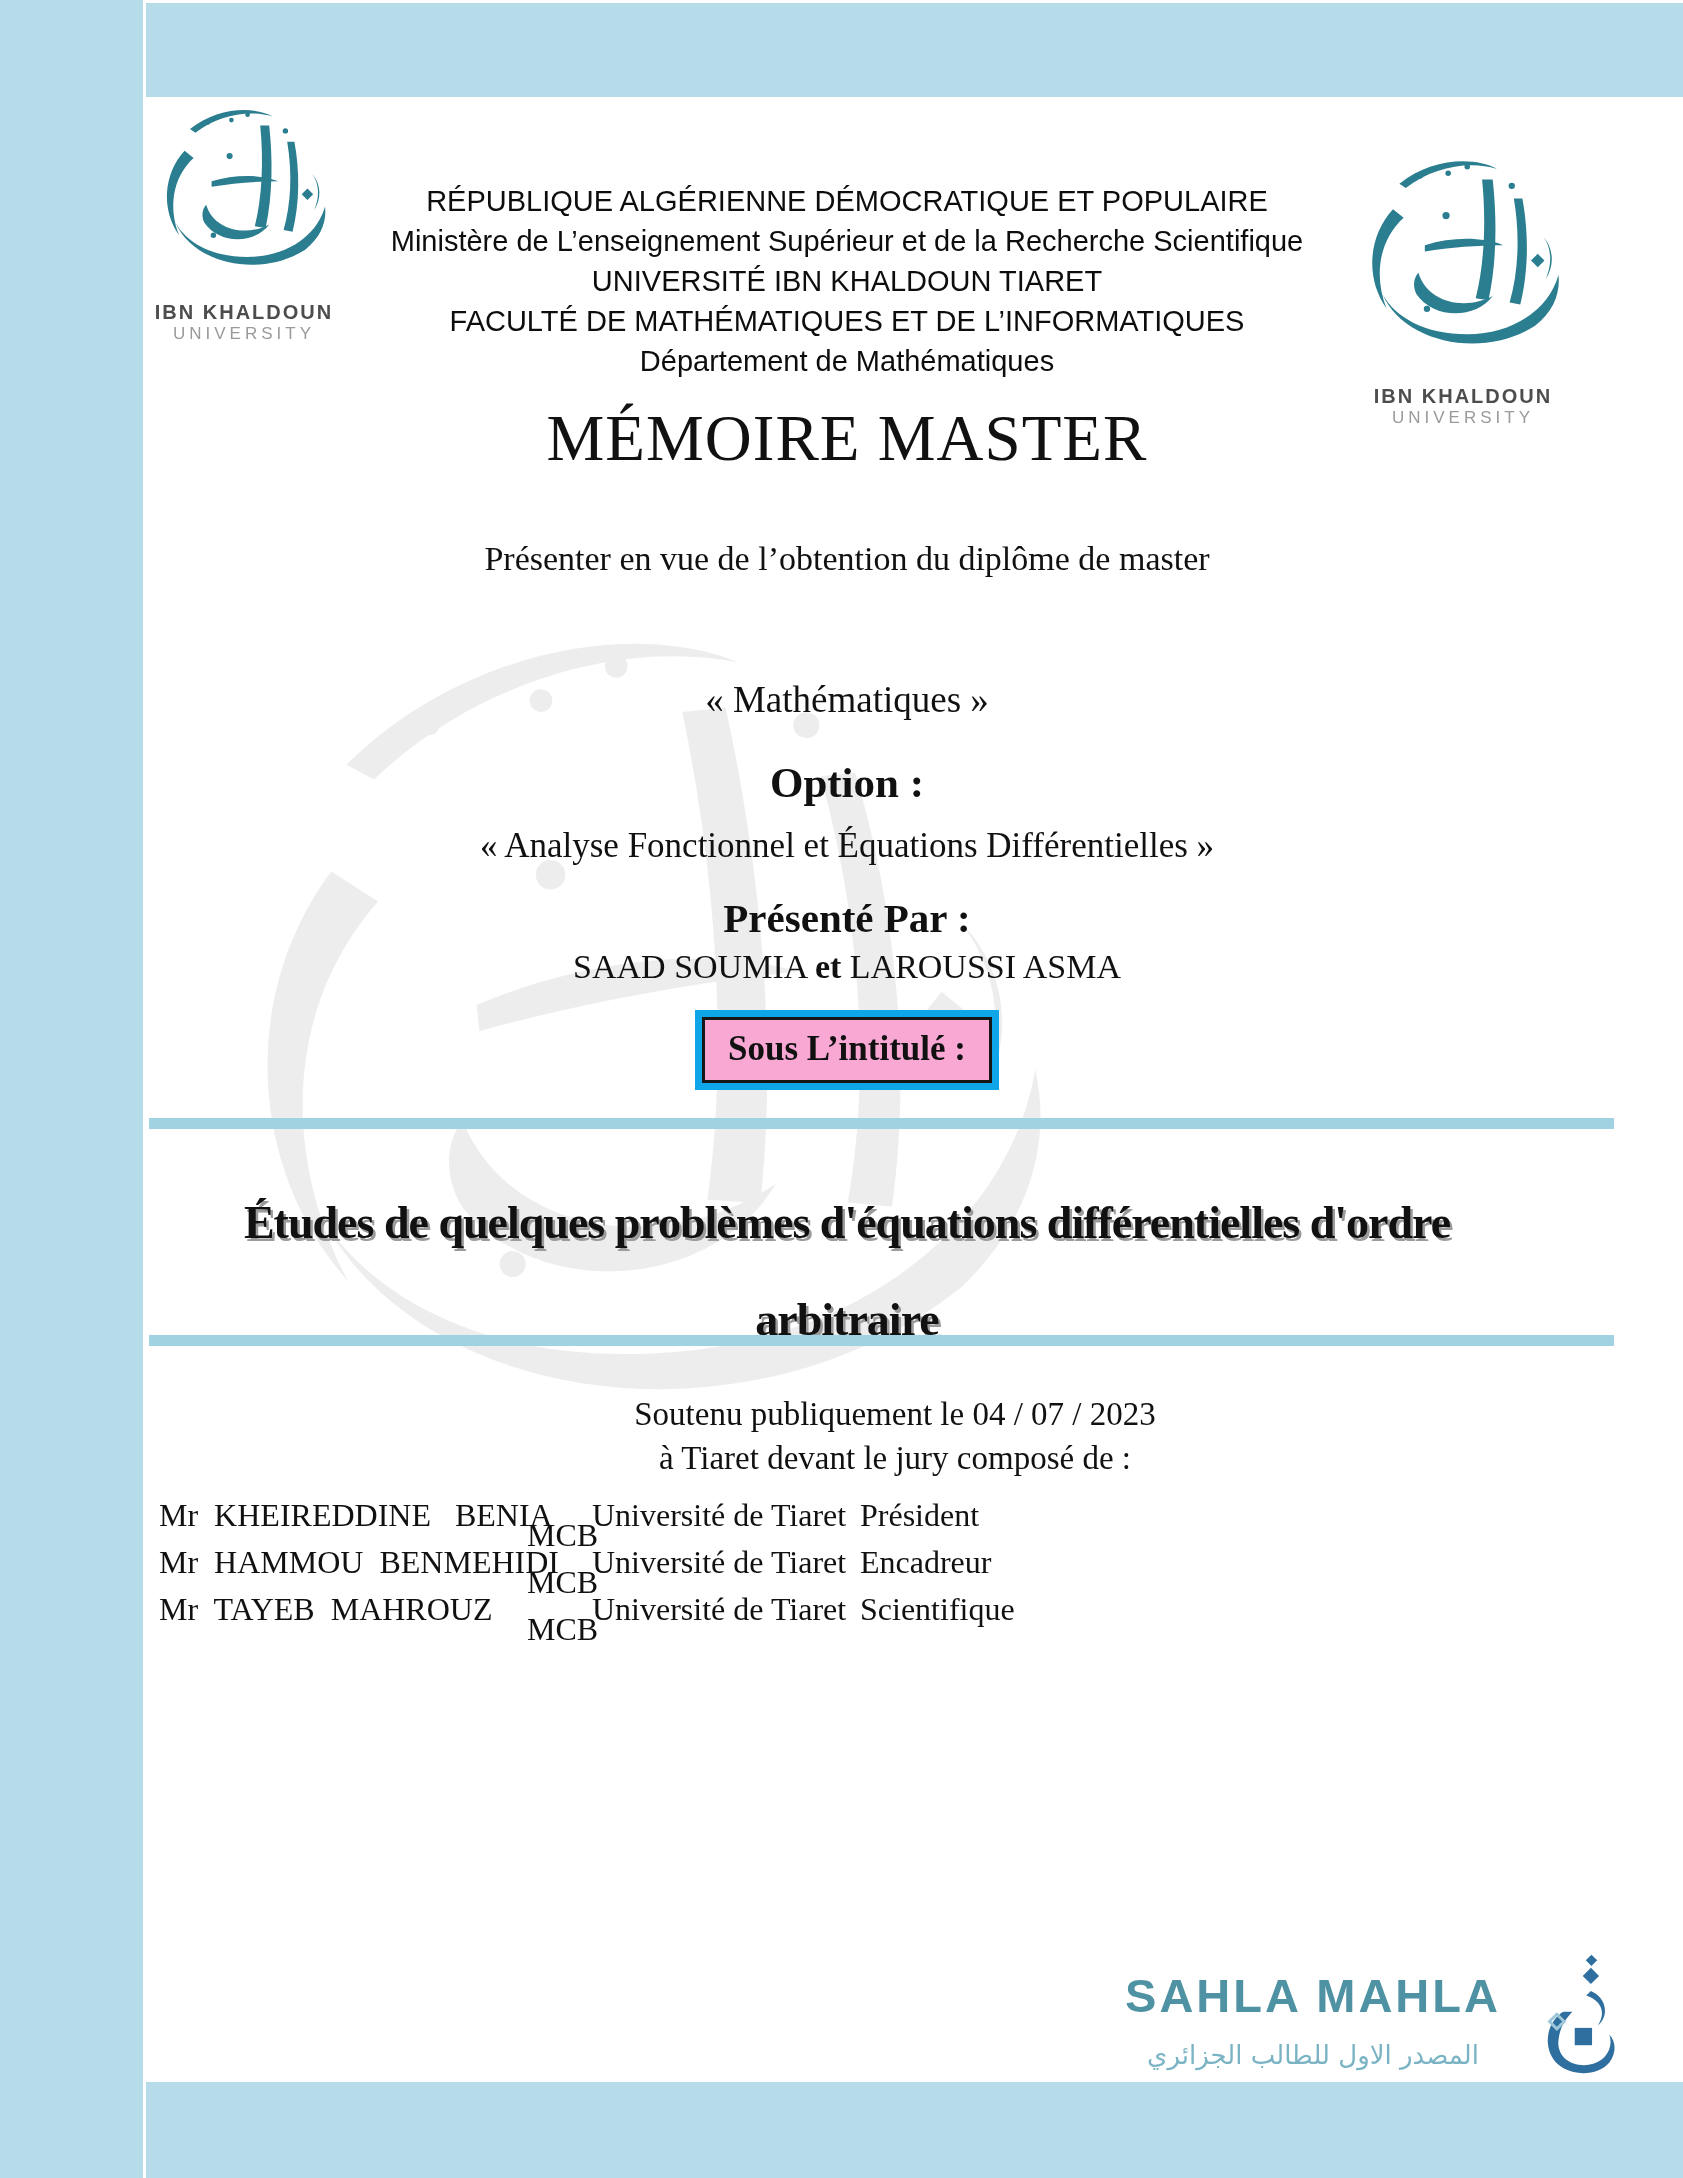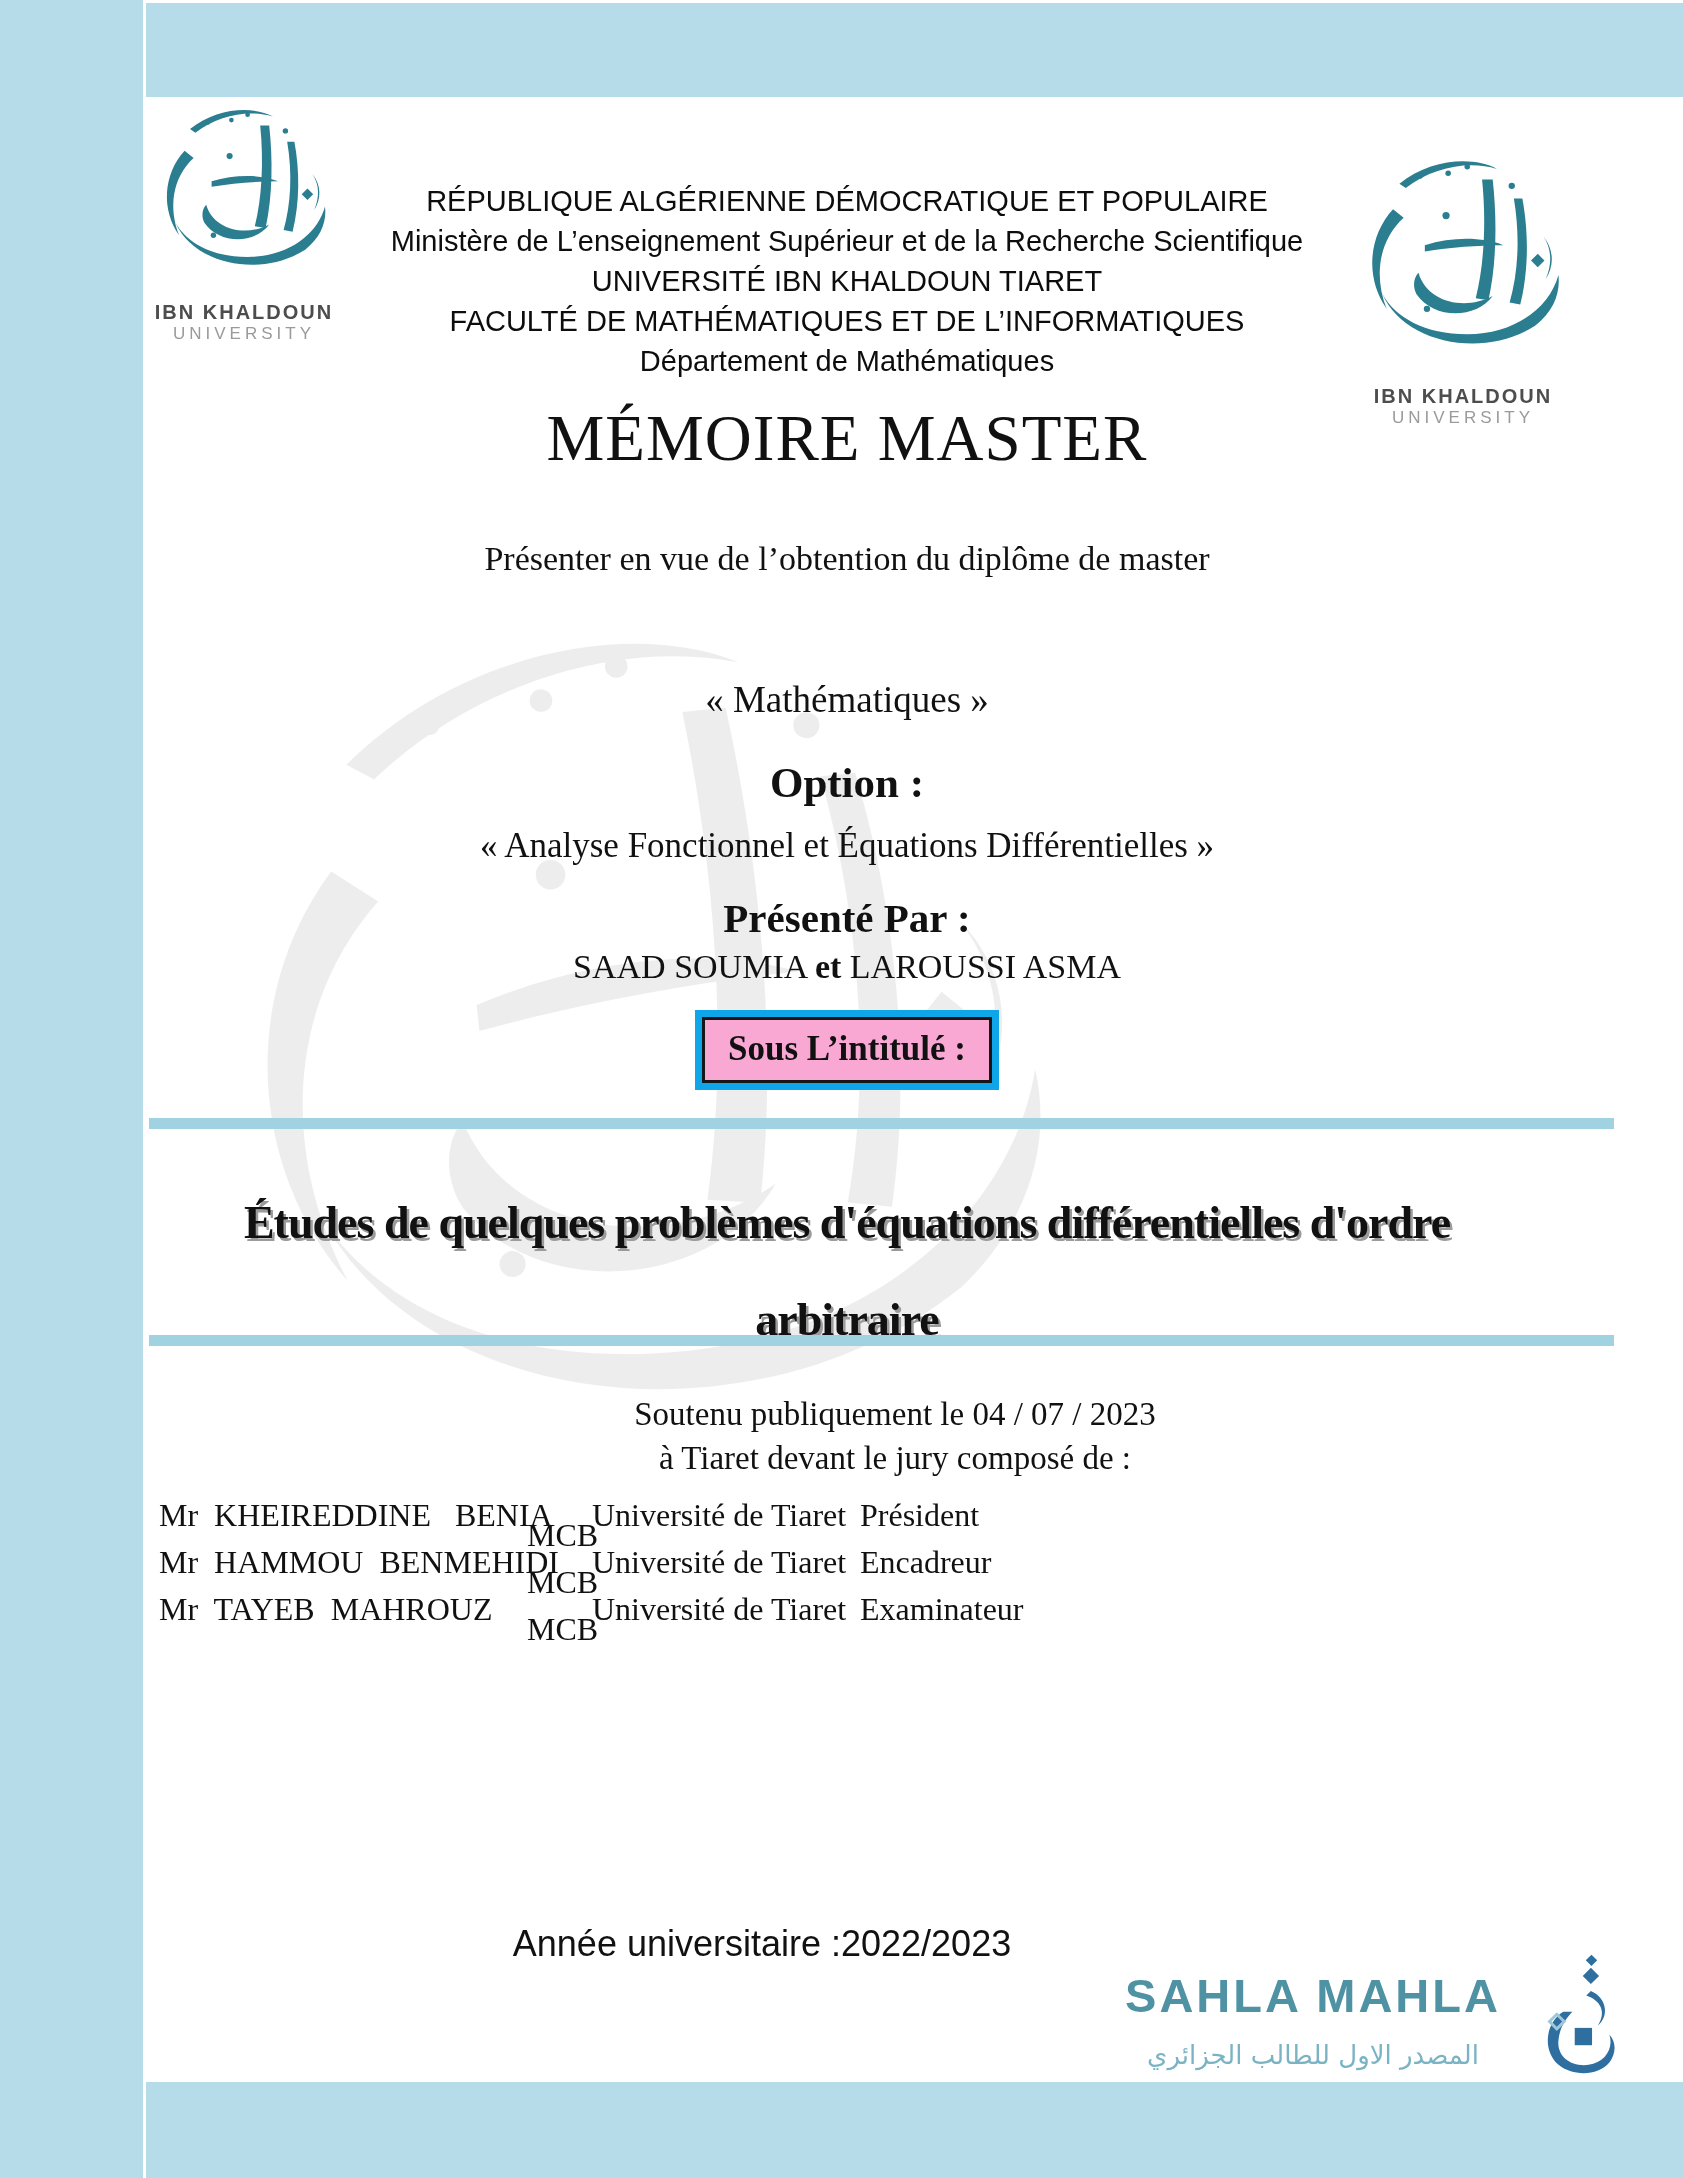--- a/index.html
+++ b/index.html
@@ -211,25 +211,24 @@
     <div class="jury-row r1">
       <span class="j-name">Mr  HAMMOU  BENMEHIDI</span>
       <span class="j-grade">MCB</span>
       <span class="j-univ">Université de Tiaret</span>
       <span class="j-role">Encadreur</span>
     </div>
     <div class="jury-row r2">
       <span class="j-name">Mr  TAYEB  MAHROUZ</span>
       <span class="j-grade">MCB</span>
       <span class="j-univ">Université de Tiaret</span>
-      <span class="j-role">Examinateur</span>
-    </div>
-  </div>
-
-  <div class="cblock year">Année universitaire :2022/2023</div>
+      <span class="j-role">Scientifique</span>
+    </div>
+  </div>
+
 
   <div class="sahla">
     <div class="sahla-text">
       <div class="sahla-brand">SAHLA MAHLA</div>
       <div class="sahla-tagline">المصدر الاول للطالب الجزائري</div>
     </div>
     <div class="sahla-mark">
       <svg viewBox="0 0 70 110">
           <use href="#sahla-mark"></use>
         </svg>

